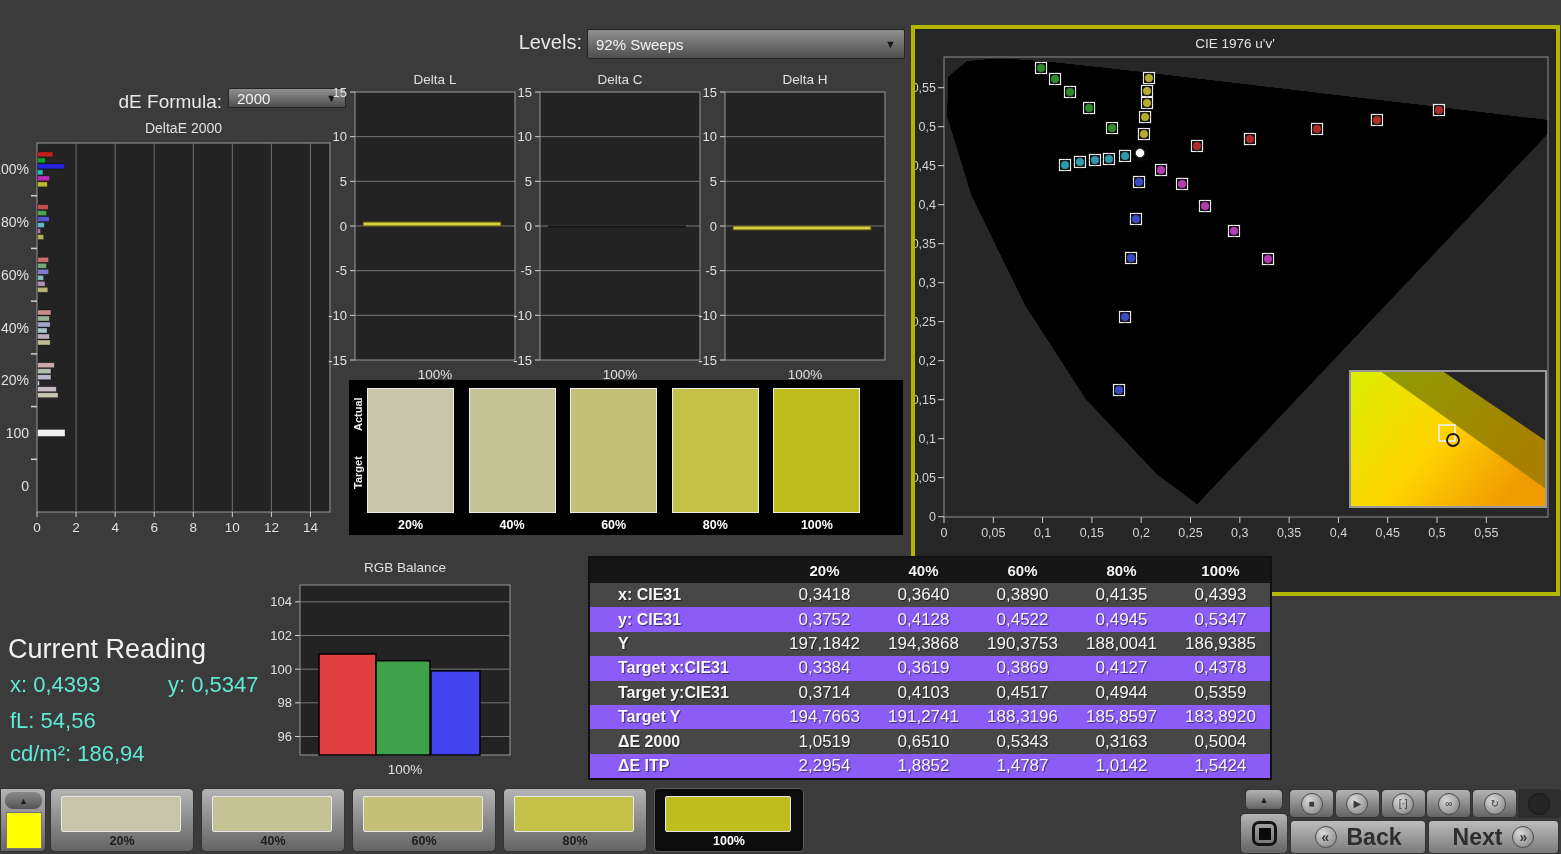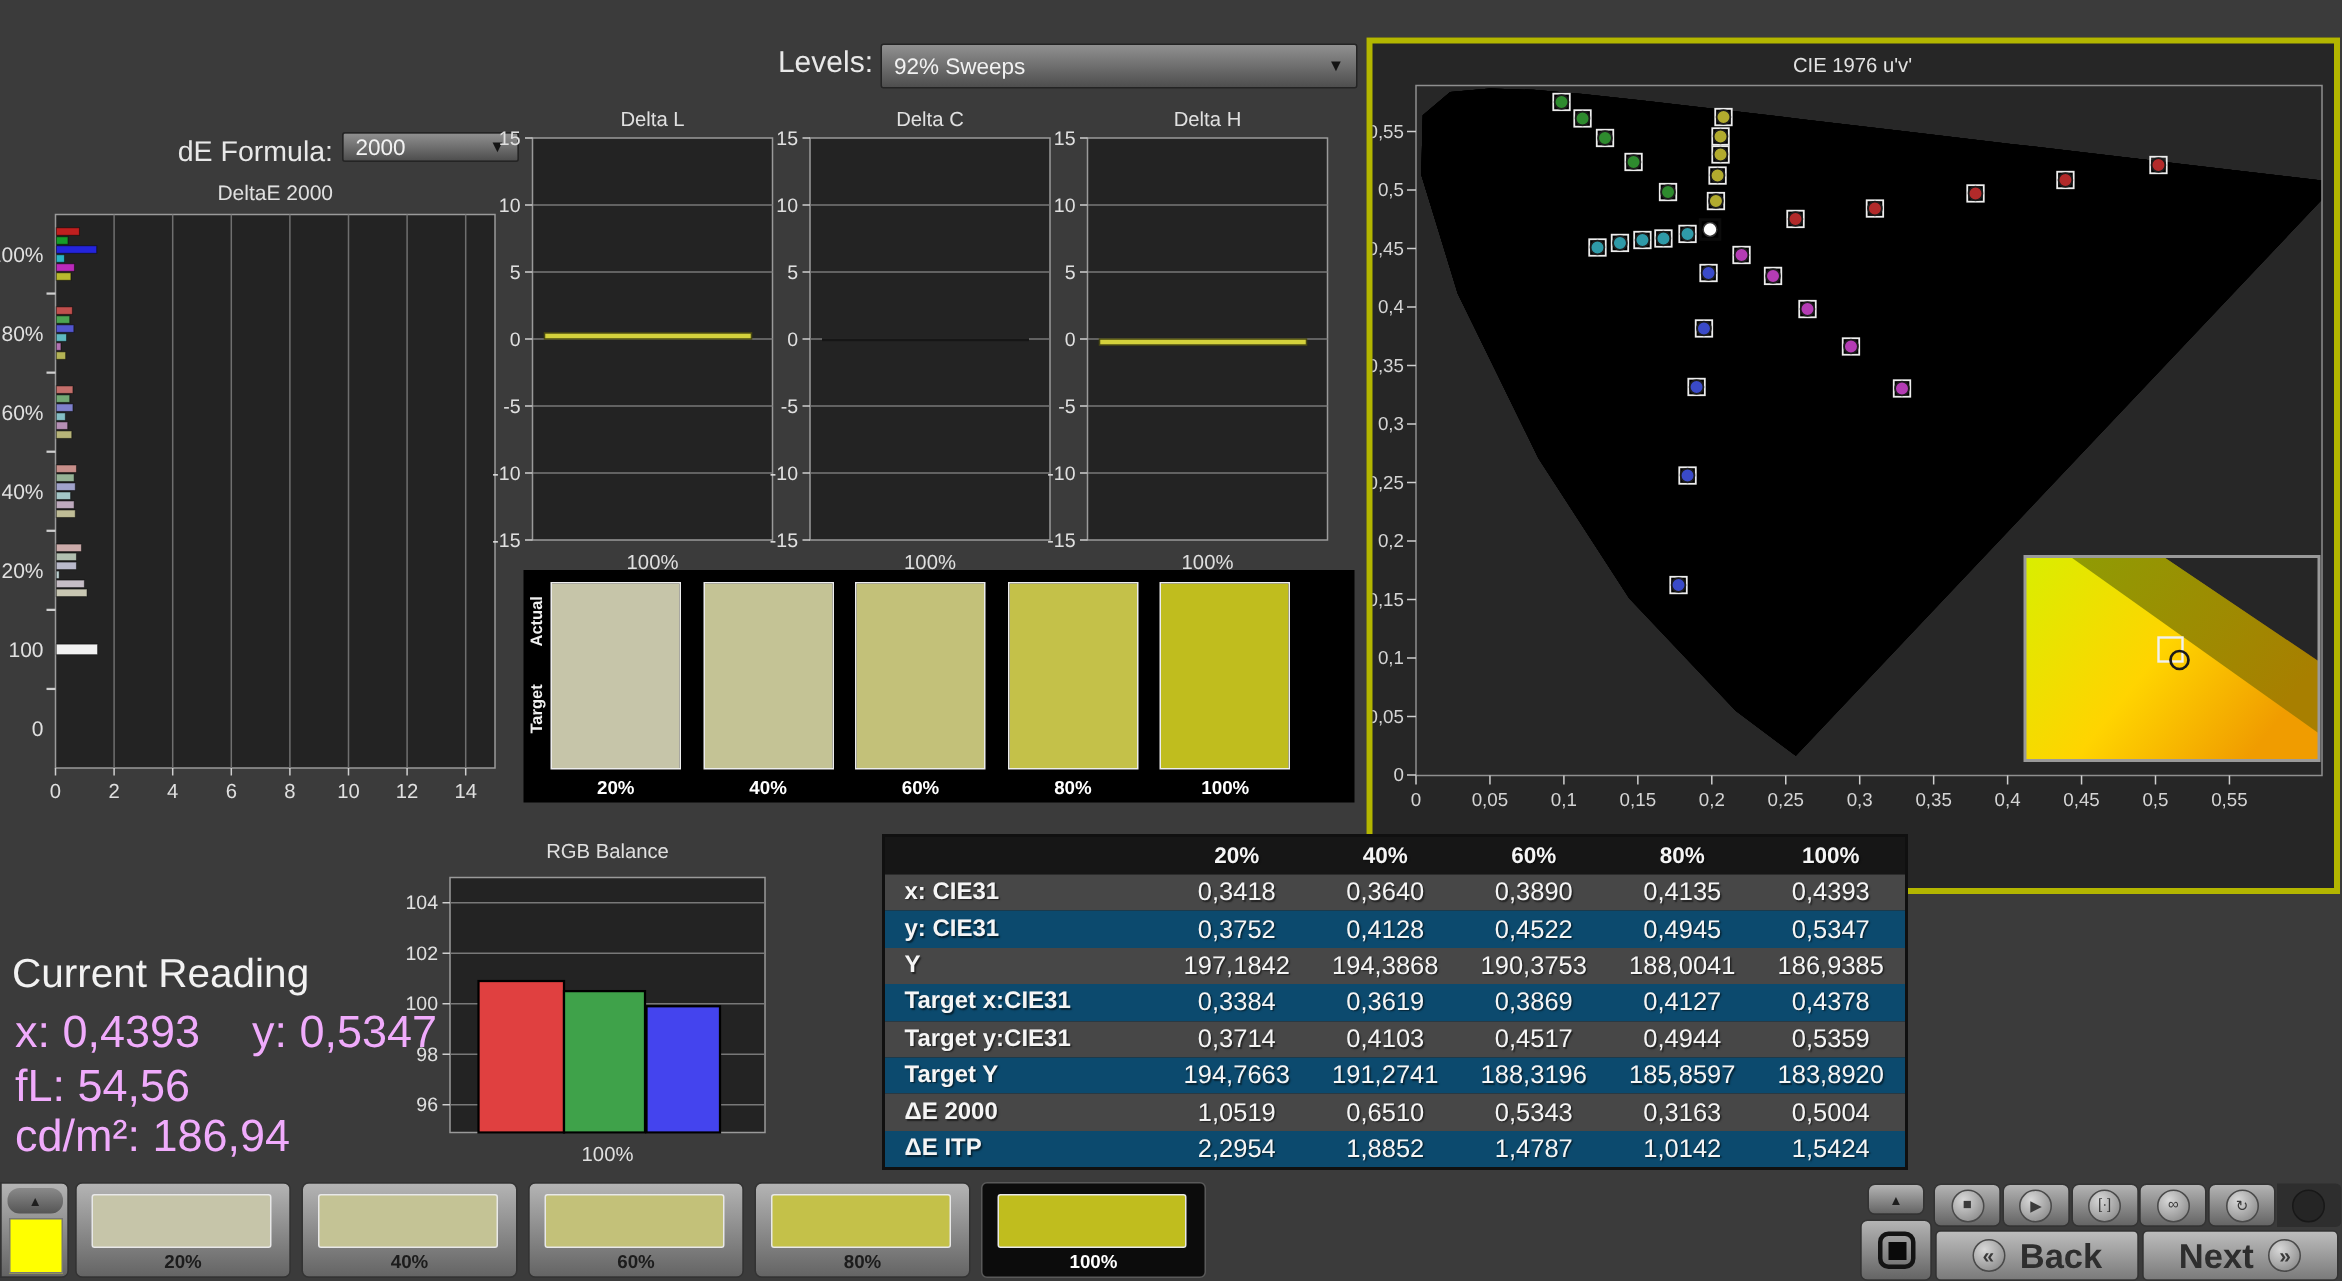--- a/index.html
+++ b/index.html
@@ -8,30 +8,30 @@
   #app{position:relative;width:1561px;height:854px;background:#3b3b3b;overflow:hidden}
   .abs{position:absolute}
   #page-title{left:8px;top:14px;font-size:40px;font-weight:500;color:#f4f4f4;letter-spacing:0.5px}
   .field-label{font-size:19px;color:#e8e8e8;text-align:right}
   .dd{background:linear-gradient(#909090,#4e4e4e);border:1px solid #242424;border-radius:2px;
       color:#f2f2f2;font-size:15px;display:flex;align-items:center;padding:0 8px;cursor:pointer}
   .dd .dd-val{flex:1;white-space:nowrap;overflow:hidden}
   .dd .dd-arrow{color:#141414;font-size:11px;margin-left:6px}
   svg text{font-family:"Liberation Sans",sans-serif}
   .stat-big{font-size:27px;color:#f2f2f2}
-  .stat-mid{font-size:30px;color:#f0abfc}
+  .stat-mid{font-size:22px;color:#5eead4}
   
   #meas-table{left:588px;top:556px;width:684px;border:2px solid #101010;background:#101010}
   .trow{display:grid;grid-template-columns:185px repeat(5,1fr);align-items:center;height:24.4px}
   .trow.thead{height:25px;background:#161616}
   .trow.dark{background:#474747}
-  .trow.light{background:#0c4a6e}
+  .trow.light{background:#8b5cf6}
   .tcell{color:#f5f5f5;font-size:17px;text-align:center;text-shadow:1px 1px 1px rgba(0,0,0,.55)}
   .tcell.th{font-weight:bold;font-size:15px}
-  .tcell.rowlabel{text-align:left;padding-left:13px;font-weight:bold;font-size:16px}
+  .tcell.rowlabel{text-align:left;padding-left:28px;font-weight:bold;font-size:16px}
   
   #swatch-strip{left:349px;top:380px;width:554px;height:155px;background:#000}
   .strip-rot{position:absolute;left:2px;width:14px;color:#f0f0f0;font-size:11px;font-weight:bold;
              transform:rotate(-90deg);transform-origin:center;white-space:nowrap;text-align:center}
   .strip-swatch{position:absolute;top:8px;height:125px;border:1px solid #ededed}
   .strip-label{position:absolute;top:138px;color:#fff;font-size:12.5px;font-weight:bold;text-align:center}
   
   #cie-panel{left:911px;top:25px;width:649px;height:571px;border:4px solid #b3b600;background:#262626}
   
   .btn3d{background:linear-gradient(#b4b4b4,#646464);border:1px solid #333;border-radius:5px;cursor:pointer}

